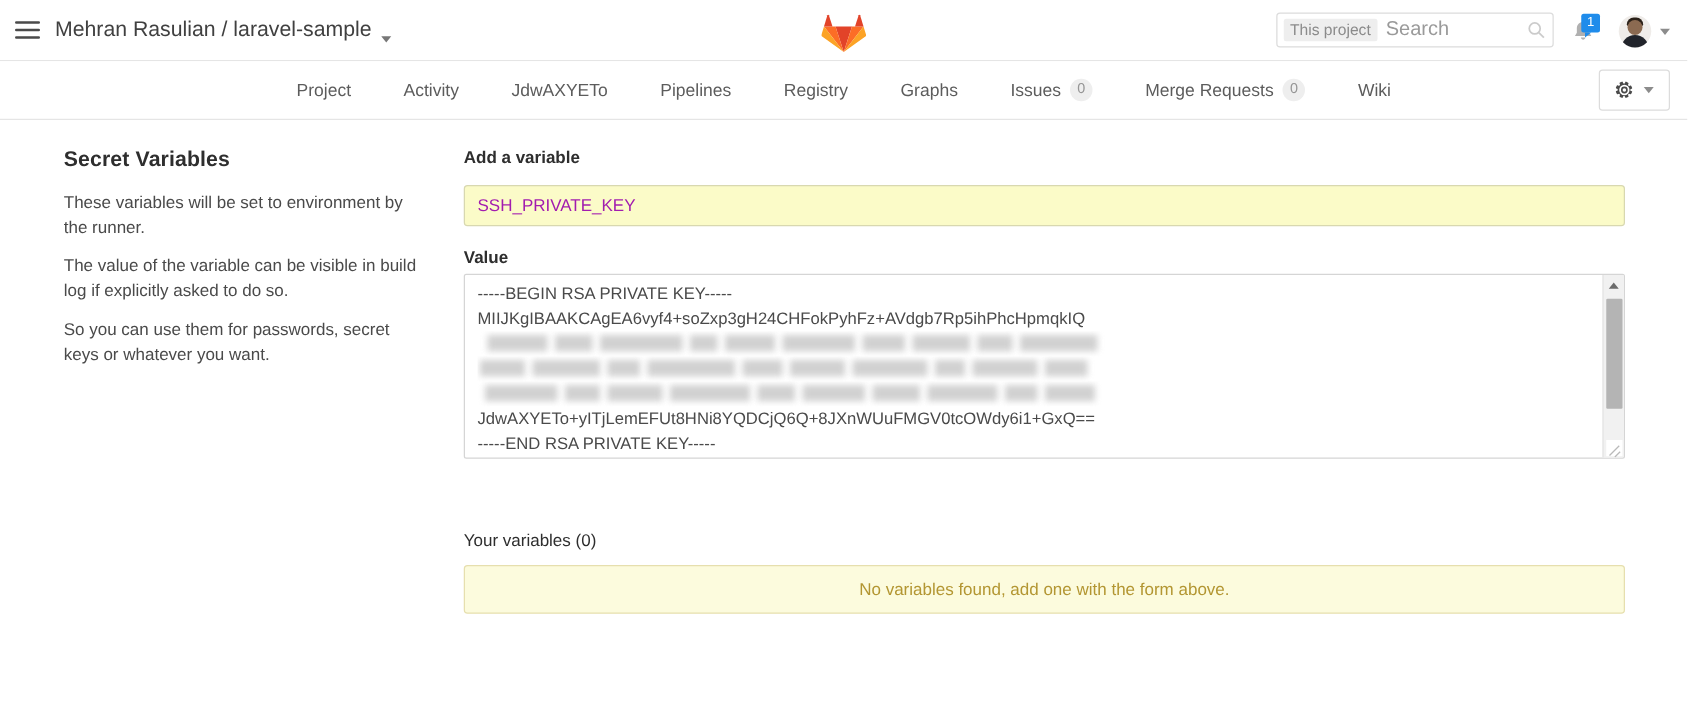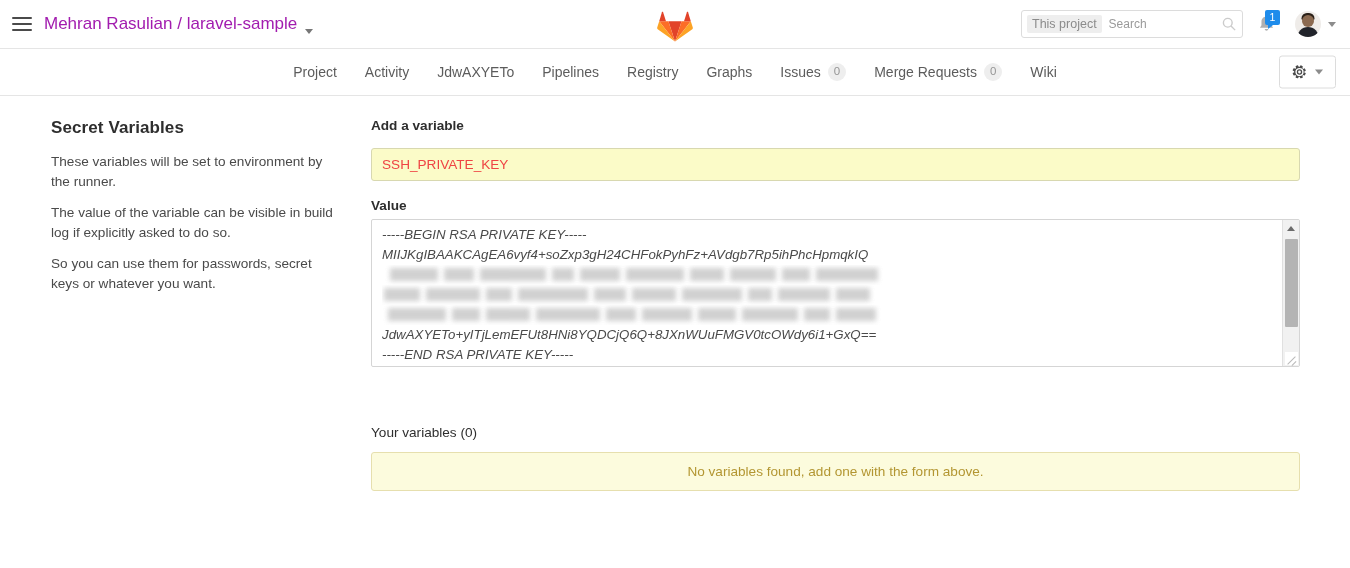--- a/index.html
+++ b/index.html
@@ -26,53 +26,53 @@
   .hamburger {
     width: 26px; height: 26px;
     display: flex; flex-direction: column; justify-content: center;
     gap: 4px; cursor: pointer; padding: 0 2px;
     margin-right: 8px;
   }
   .hamburger span {
     display: block; height: 2px; width: 20px; background: #4a4a4a; border-radius: 1px;
   }
   .breadcrumb {
-    font-size: 17px; color: #a21caf; white-space: nowrap; cursor: pointer;
+    font-size: 17px; color: #404040; white-space: nowrap; cursor: pointer;
     display: flex; align-items: flex-end; gap: 8px;
   }
   .breadcrumb .caret-d {
     width: 0; height: 0;
     border-left: 4.5px solid transparent;
     border-right: 4.5px solid transparent;
     border-top: 5px solid #777;
     margin-top: 3px;
   }
   .logo-wrap {
     position: absolute; left: 0; right: 0; top: 0; height: 49px;
     display: flex; align-items: center; justify-content: center;
     pointer-events: none;
   }
   .logo { width: 36px; height: 34px; }
 
   .nav-right {
-    margin-left: auto; display: flex; align-items: center; gap: 14px;
+    margin-left: auto; display: flex; align-items: flex-end; gap: 14px;
   }
   .searchbox {
     width: 222px; height: 28px;
     border: 1px solid #dcdcdc; border-radius: 3px;
     background: #fff; display: flex; align-items: center;
     padding: 0 6px 0 5px; position: relative;
   }
   .scope-badge {
     background: #eeeeee; color: #8b8b8b; font-size: 12.5px;
     padding: 2px 5px; border-radius: 2px; white-space: nowrap;
   }
   .search-input {
     border: none; outline: none; background: transparent;
-    font-size: 12px; color: #555; flex: 1; padding-left: 7px;
+    font-size: 16px; color: #555; flex: 1; padding-left: 7px;
     font-family: "Liberation Sans", sans-serif; min-width: 0;
   }
   .search-input::placeholder { color: #9a9a9a; }
   .search-icon { width: 14px; height: 14px; flex-shrink: 0; opacity: .45; }
 
   .bell-wrap { position: relative; width: 24px; height: 26px; cursor: pointer; }
   .bell-icon { width: 19px; height: 21px; margin-top: 3px; }
   .bell-badge {
     position: absolute; top: -1px; left: 8px;
     background: #1f8ceb; color: #fff;
@@ -114,21 +114,21 @@
   .subnav {
     height: 47px;
     border-bottom: 1px solid #e5e5e5;
     background: #fff;
     display: flex; align-items: center;
     padding: 0 14px;
     position: relative;
   }
   .subnav-items {
     display: flex; align-items: center;
-    margin: 0 auto; gap: 2px;
+    margin: 0 auto; gap: 16px;
   }
   .subnav-item {
     color: #5c5c5c; font-size: 14px;
     padding: 0 13px; height: 46px;
     display: flex; align-items: center; gap: 7px;
     cursor: pointer; white-space: nowrap;
   }
   .count-badge {
     background: #eeeeee; color: #959595;
     font-size: 11.5px; line-height: 1;
@@ -163,40 +163,40 @@
     margin-bottom: 6px; display: block;
   }
   .form-heading {
     font-size: 13.6px; font-weight: bold; color: #2e2e2e;
     margin: 0 0 15px 0;
   }
   .key-input {
     width: 100%; height: 33px;
     background: #fbfbc8;
     border: 1px solid #d8d8b0; border-radius: 3px;
-    font-size: 13.6px; color: #ef4444;
+    font-size: 13.6px; color: #a21caf;
     padding: 0 10px; outline: none;
     font-family: "Liberation Sans", sans-serif;
   }
   .field-group { margin-bottom: 17px; }
 
   
   .ta-wrap {
     position: relative;
     width: 100%; height: 148px;
     border: 1px solid #d5d5d5; border-radius: 2px;
     background: #fff; overflow: hidden;
   }
   .ta-body {
     position: absolute; inset: 0 17px 0 0;
     padding: 5px 0 0 10px;
     font-size: 13.3px; line-height: 20px; color: #4a4a4a;
     white-space: nowrap; overflow: hidden;
   }
-  .ta-line { height: 20px; font-style: italic; }
+  .ta-line { height: 20px; }
   .redact {
     height: 20px; position: relative; overflow: hidden;
   }
   .redact i {
     position: absolute; top: 3px; height: 13px;
     background: #c9c9c9; display: block;
     filter: blur(2.4px); opacity: .85;
   }
   
   .ta-scroll {

